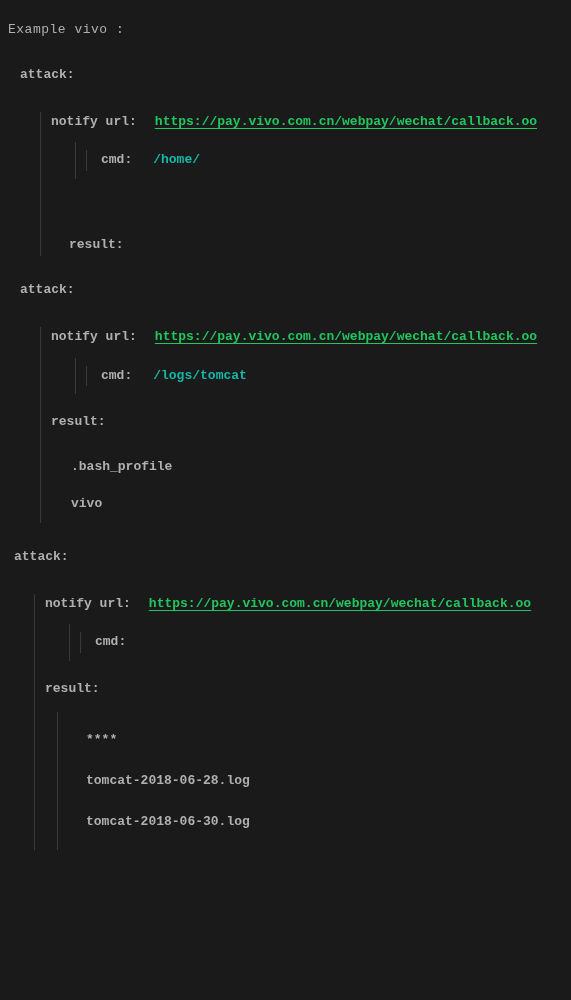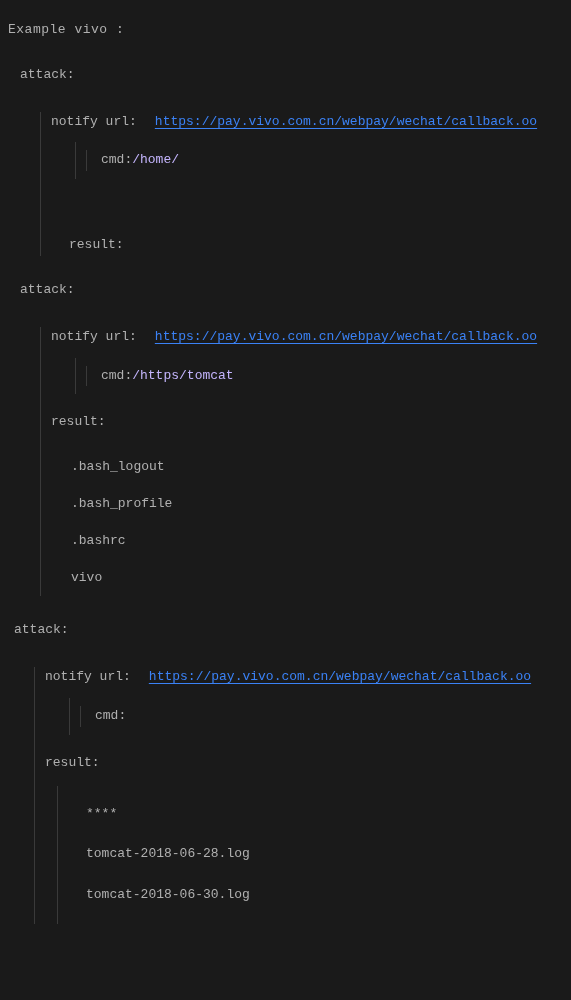--- a/index.html
+++ b/index.html
@@ -20,64 +20,65 @@
     .editor {
       padding: 20px 8px 8px 8px;
     }
     .title-line {
       margin-bottom: 24px;
       letter-spacing: 0.5px;
     }
     .attack-block {
       margin-left: 12px;
       margin-bottom: 24px;
+      font-weight: bold;
     }
     .attack-label {
       margin-bottom: 26px;
     }
     .indent-1 {
       margin-left: 20px;
       border-left: 1px solid #3a3a3a;
       padding-left: 10px;
     }
     .notify-row {
       display: flex;
       align-items: flex-end;
       margin-bottom: 10px;
     }
     .notify-label {
       margin-right: 18px;
       white-space: nowrap;
     }
     .notify-url {
-      color: #3b82f6;
+      color: #22c55e;
       text-decoration: underline;
       text-underline-offset: 3px;
       white-space: nowrap;
     }
     .cmd-row {
       display: flex;
       align-items: baseline;
       border-left: 1px solid #3a3a3a;
       padding-left: 10px;
       margin-left: 24px;
       padding-top: 8px;
       padding-bottom: 8px;
     }
     .cmd-inner {
       border-left: 1px solid #3a3a3a;
       padding-left: 14px;
       display: flex;
       align-items: baseline;
     }
     .cmd-label {
-      margin-right: 0;
+      margin-right: 21px;
     }
     .cmd-value {
-      color: #c4b5fd;
+      color: #14b8a6;
     }
     .result-label {
       margin-top: 32px;
       margin-bottom: 14px;
       margin-left: 18px;
     }
     .result-list {
       border-left: 1px solid #3a3a3a;
       padding-left: 24px;
       margin-left: 18px;
@@ -150,28 +151,26 @@
   <div class="attack-block attack-2">
     <div class="attack-label">attack:</div>
     <div class="indent-1">
       <div class="notify-row">
         <span class="notify-label">notify url:</span>
         <span class="notify-url">https://pay.vivo.com.cn/webpay/wechat/callback.oo</span>
       </div>
       <div class="cmd-row">
         <div class="cmd-inner">
           <span class="cmd-label">cmd:</span>
-          <span class="cmd-value">/https/tomcat</span>
+          <span class="cmd-value">/logs/tomcat</span>
         </div>
       </div>
       <div class="result-label-inline">result:</div>
       <div class="result-list-2">
-        <div class="result-item">.bash_logout</div>
         <div class="result-item">.bash_profile</div>
-        <div class="result-item">.bashrc</div>
         <div class="result-item">vivo</div>
       </div>
     </div>
   </div>
 
   <div class="attack-block attack-3">
     <div class="attack-label">attack:</div>
     <div class="indent-1">
       <div class="notify-row">
         <span class="notify-label">notify url:</span>

